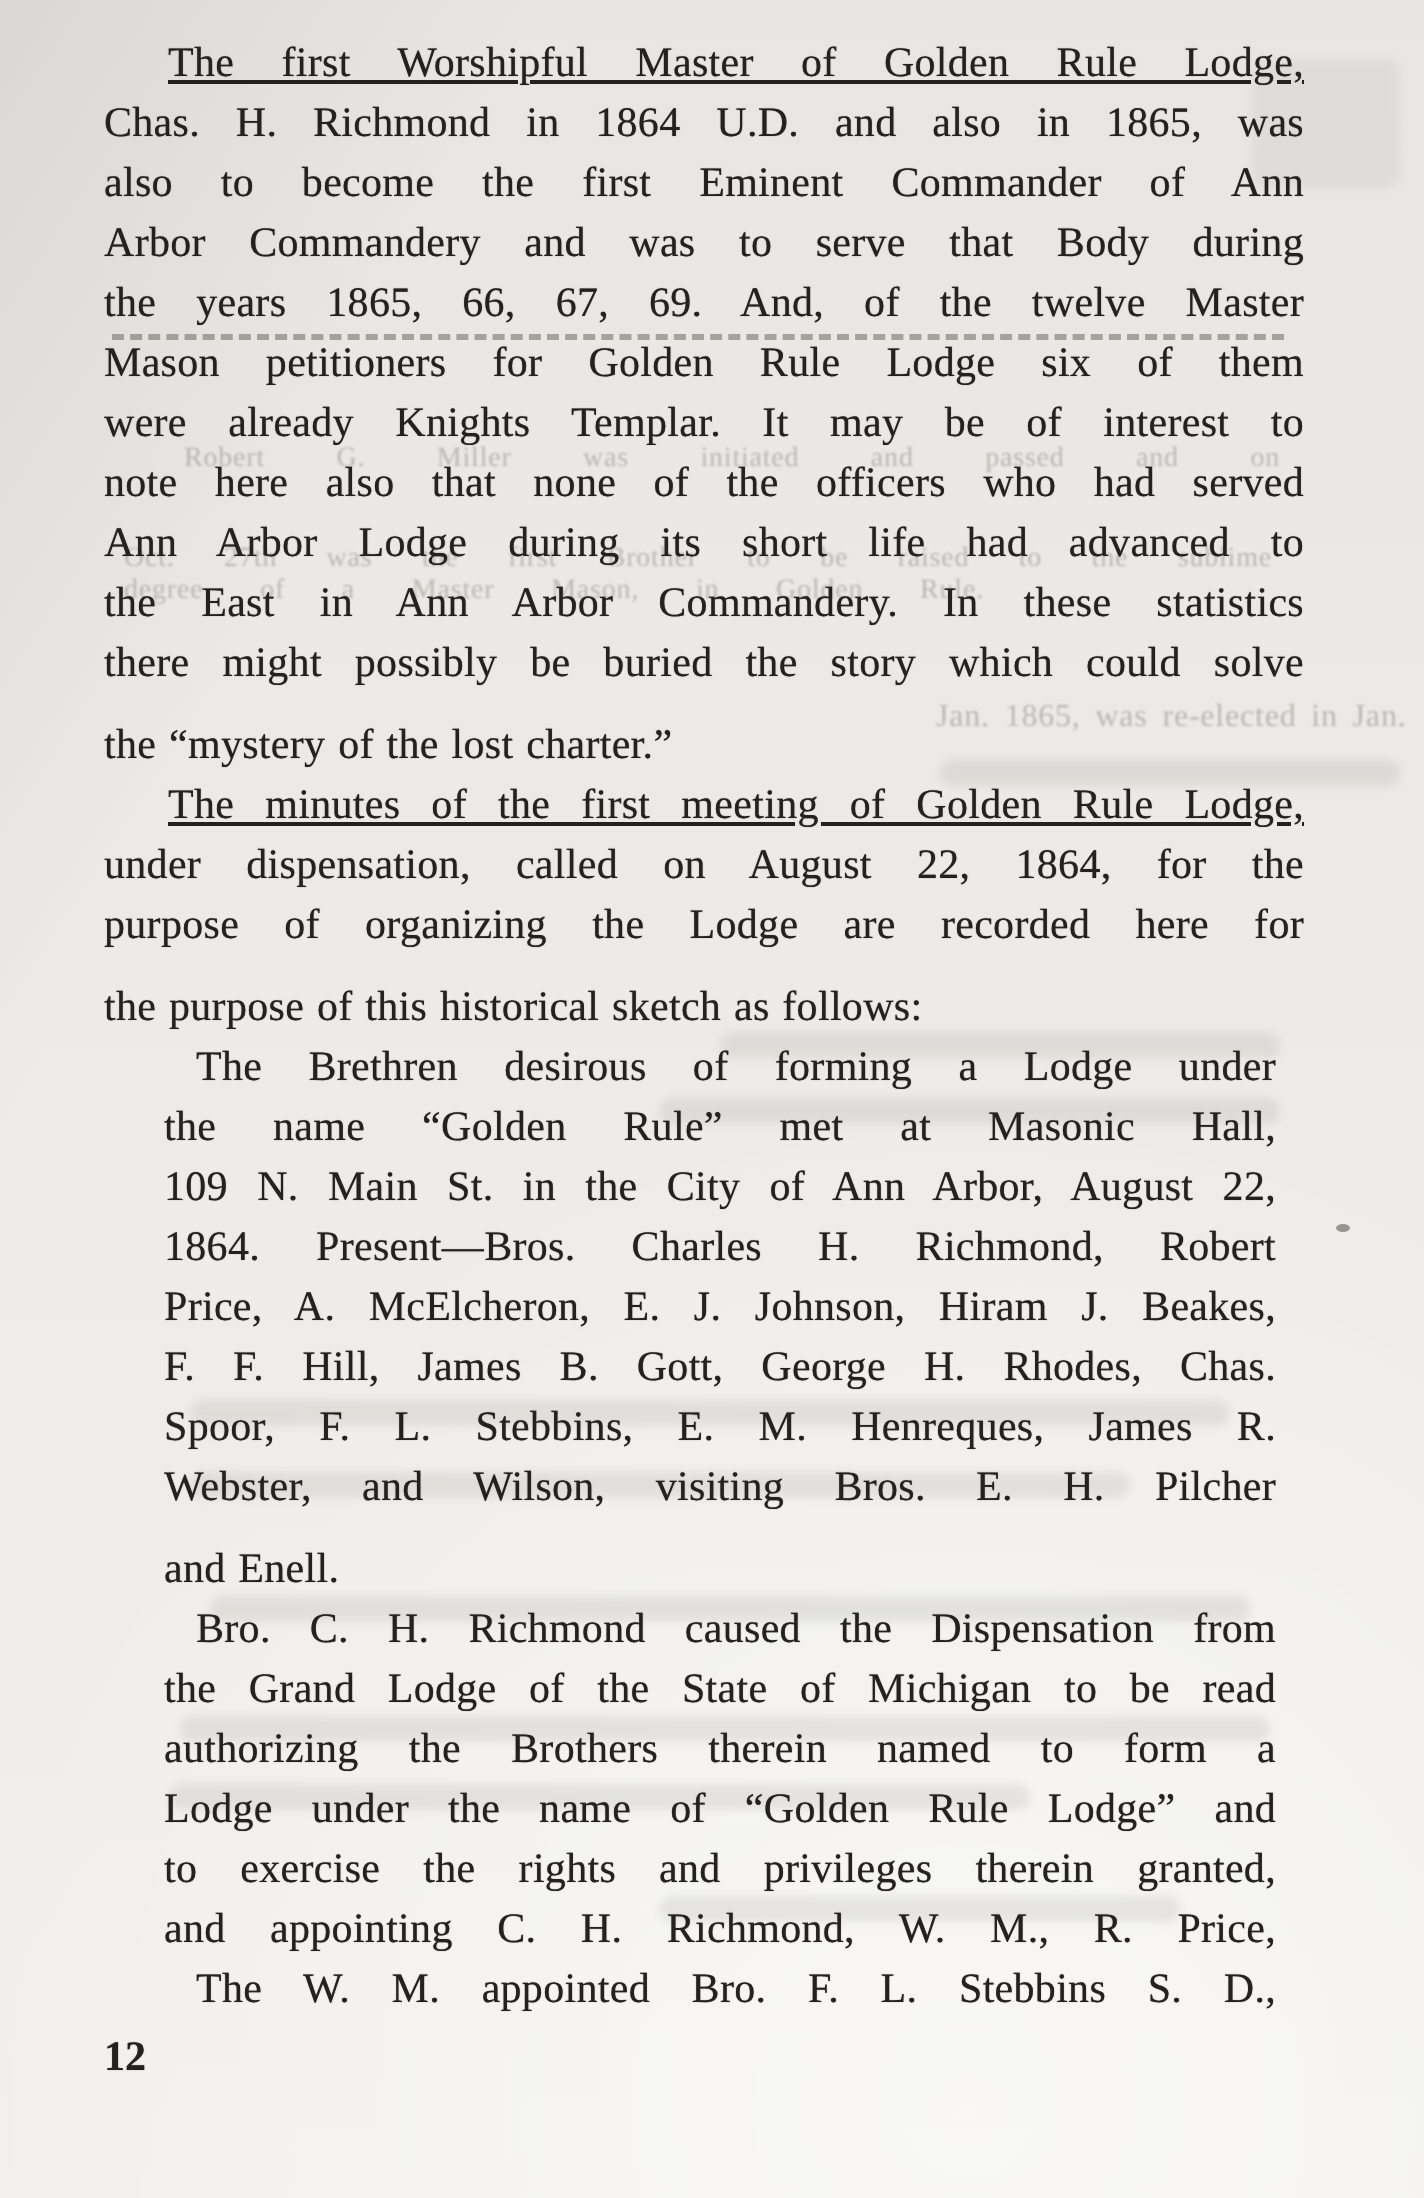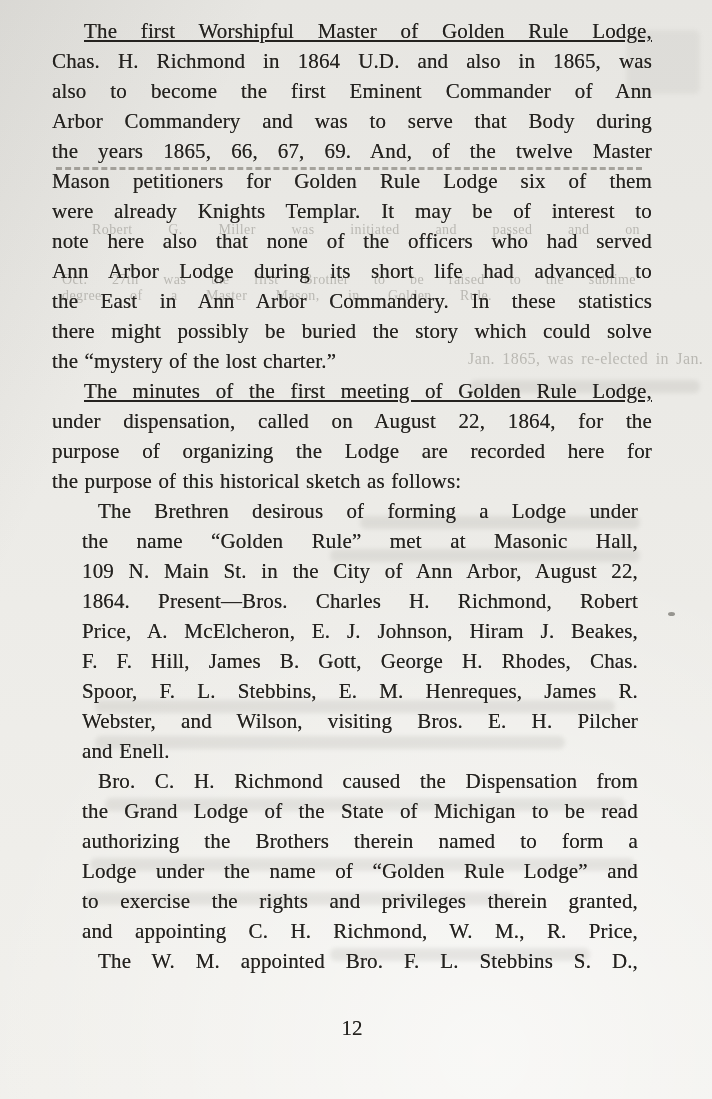--- a/index.html
+++ b/index.html
@@ -36,28 +36,29 @@
   }
   
   .text{
     position:absolute;left:52px;top:16px;width:600px;z-index:3;
     color:#24221f;
     font-size:21px;line-height:30px;
     letter-spacing:.15px;word-spacing:1px;
     text-shadow:0 0 .5px rgba(32,30,26,.65);
   }
   .r{text-align:justify;text-align-last:justify;height:30px;overflow:hidden;}
-  .r.e{text-align-last:left;}
+  .r.e{text-align-last:left;margin-top:11px;}
   .f32{padding-left:32px;text-decoration:underline;}
   .f16{padding-left:16px;}
   .quote{padding-left:30px;padding-right:14px;}
   .pageno{
     position:absolute;left:52px;top:1016px;width:600px;z-index:3;
-    text-align:center;font-size:21px;color:#24221f;
+    text-align:left;font-size:21px;color:#24221f;
     text-shadow:0 0 .5px rgba(32,30,26,.65);
+    font-weight:bold;
   }
   .speck{position:absolute;z-index:2;background:#5c5a54;opacity:.6;border-radius:50%;}
 </style>
 </head>
 <body>
 
 <div class="page">
 
   <div class="bleed">
     <div class="bline" style="top:218px;left:92px;width:548px;">Robert G. Miller was initiated and passed and on</div>

